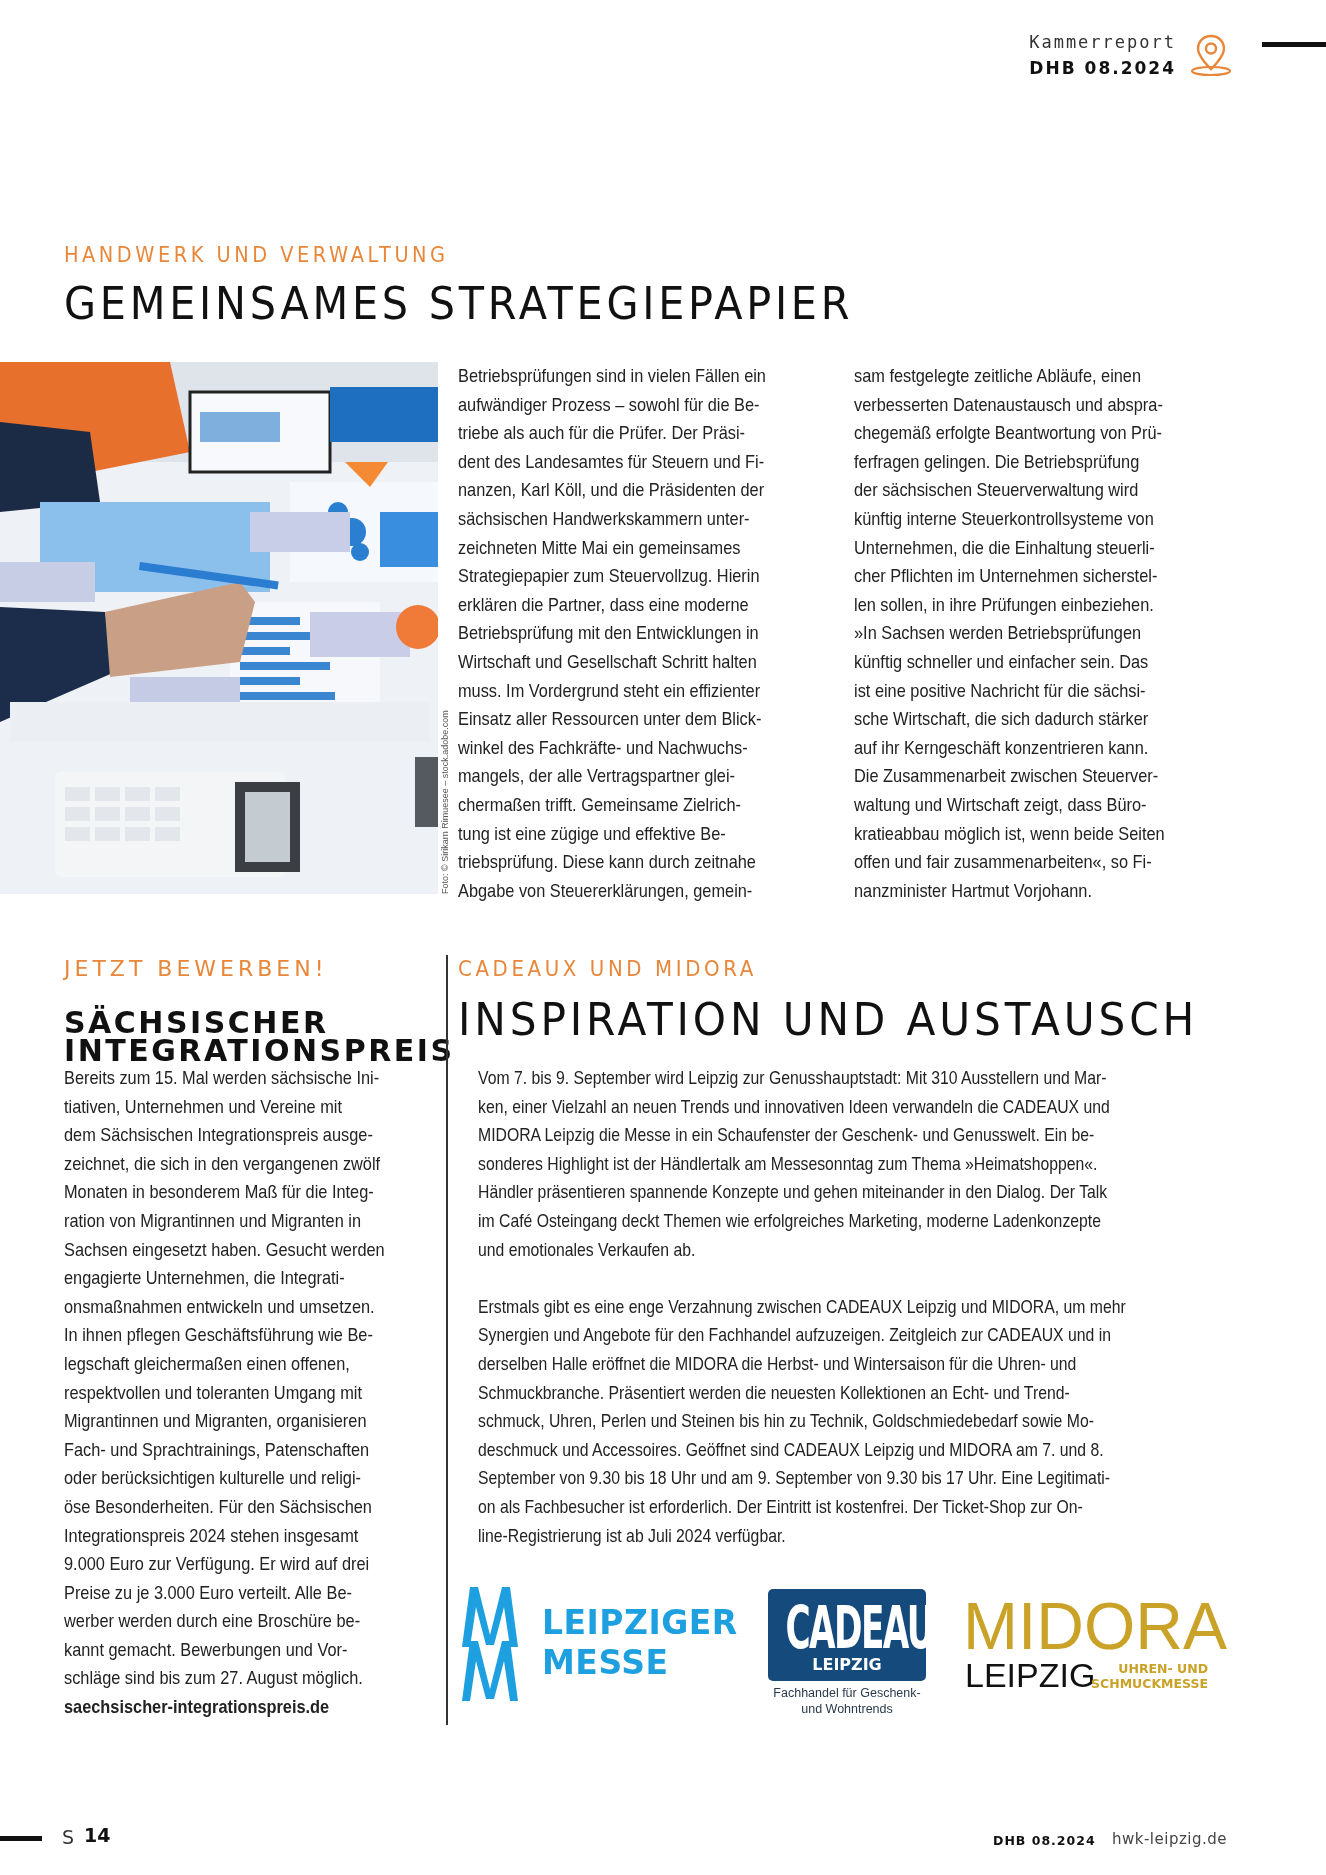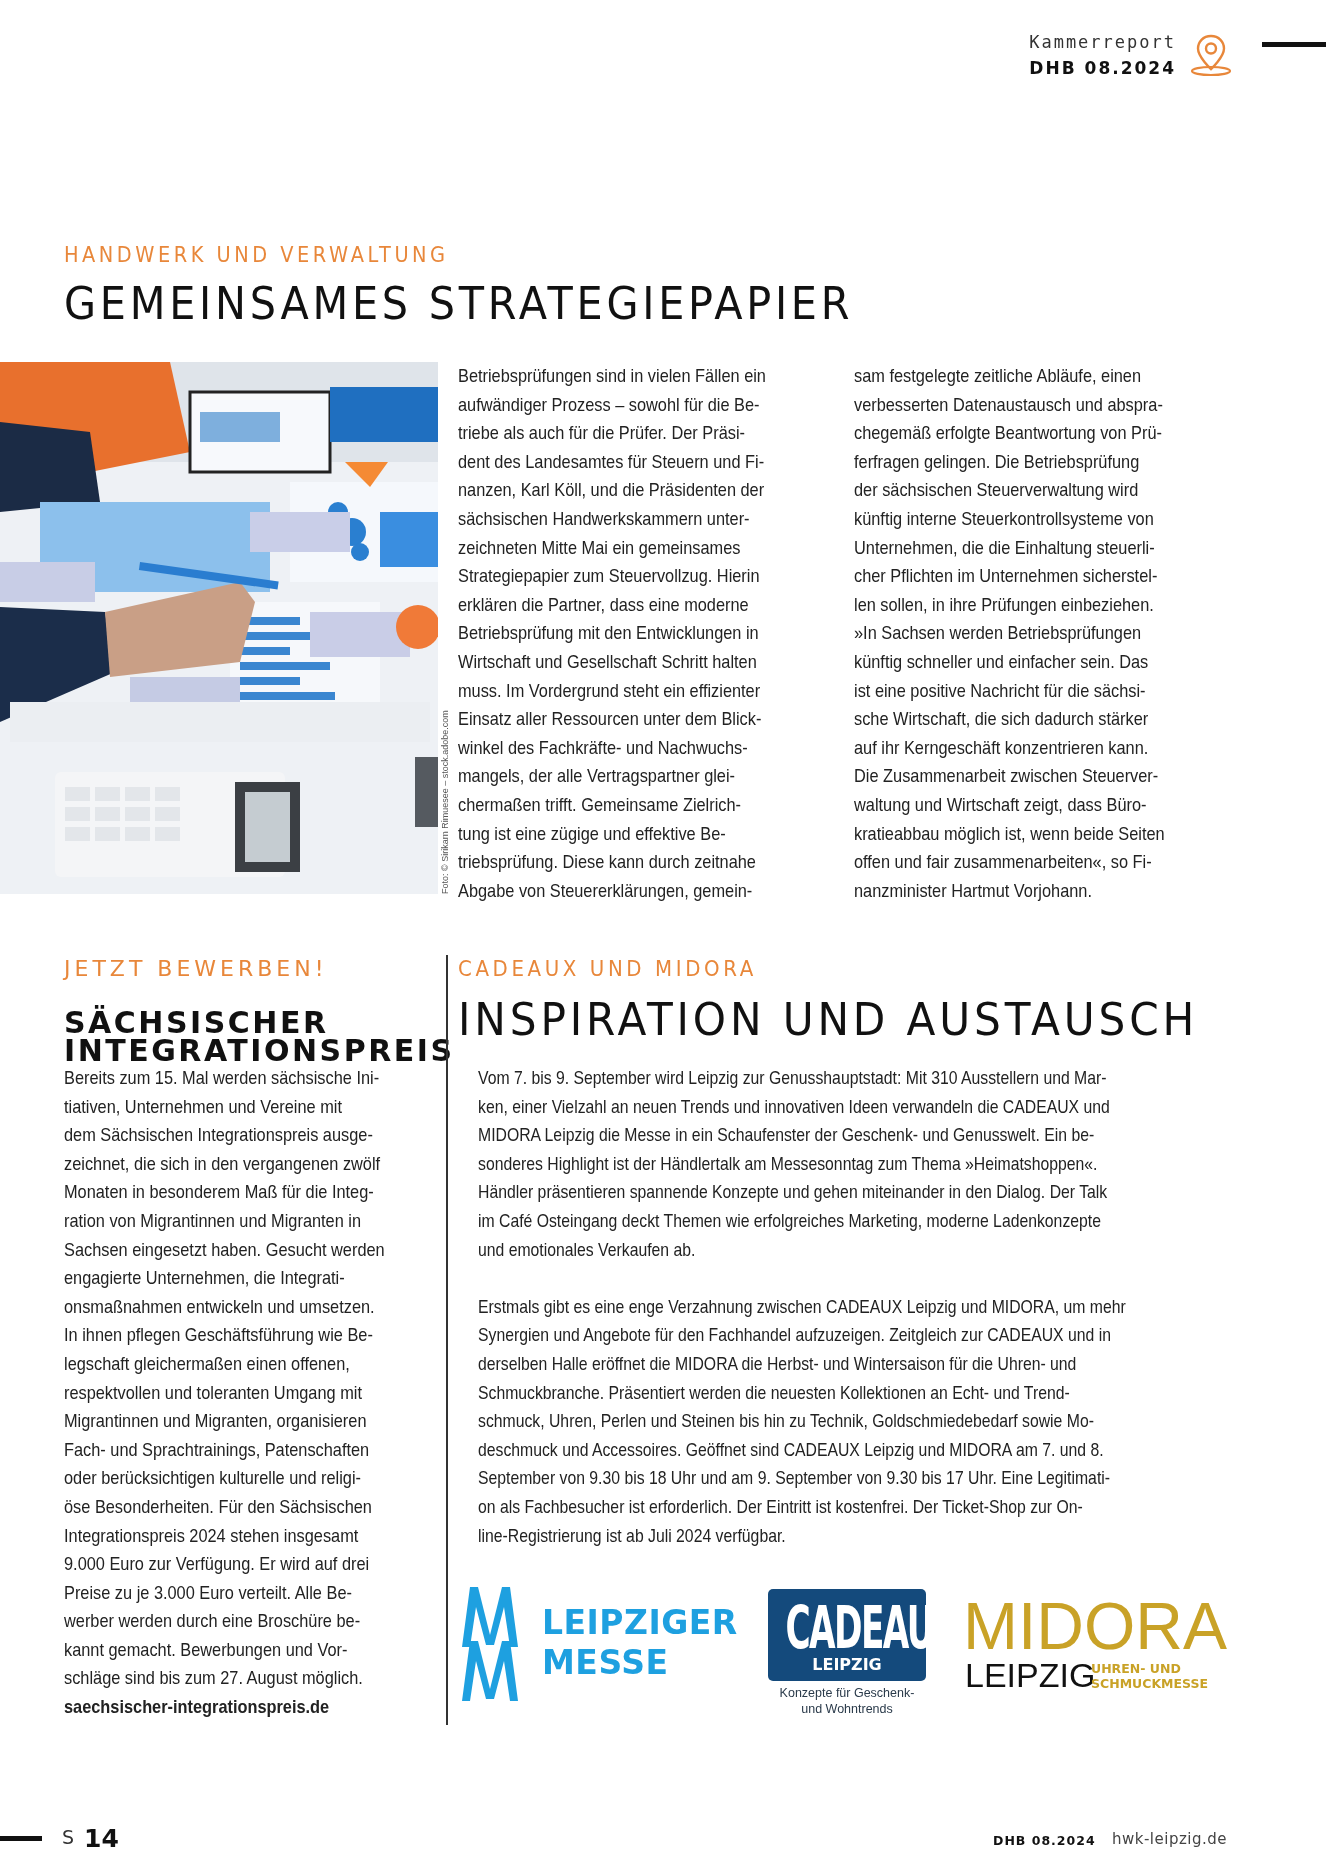--- a/index.html
+++ b/index.html
@@ -45,29 +45,29 @@
   .col4 .gap { height: 28.6px; }
 
   
   .logo-lm { left: 458px; top: 1585px; width: 280px; height: 120px; }
   .lm-text { left: 84px; top: 18px; font-family: "DejaVu Sans", sans-serif; font-weight: bold; font-size: 33px; line-height: 40px; color: #1ea0e0; letter-spacing: 0.5px; }
   .logo-cad { left: 768px; top: 1589px; width: 160px; height: 120px; }
   .cad-box { left: 0; top: 0; width: 158px; height: 92px; background: #144a7c; border-radius: 5px; }
   .cad-word { left: 0; top: 4px; width: 158px; text-align: center; color: #fff; font-family: "DejaVu Sans", sans-serif; font-weight: bold; font-size: 44px; letter-spacing: -2px; transform: scaleY(1.35) scaleX(0.78); transform-origin: center top; }
   .cad-sub { left: 0; top: 66px; width: 158px; text-align: center; color: #fff; font-family: "DejaVu Sans", sans-serif; font-weight: bold; font-size: 16px; }
   .cad-tag { left: 0; top: 96px; width: 158px; text-align: center; color: #2a3a4a; font-size: 12.5px; line-height: 16px; font-family: "Liberation Sans", sans-serif; }
-  .logo-mid { left: 963px; top: 1597px; width: 280px; height: 110px; }
+  .logo-mid { left: 963px; top: 1597px; width: 280px; height: 110px; text-align: right; }
   .mid-word { left: 0; top: -4px; font-family: "Liberation Sans", sans-serif; font-size: 66px; color: #c9a227; letter-spacing: 0px; line-height: 66px; }
   .mid-city { left: 2px; top: 60px; font-family: "Liberation Sans", sans-serif; font-size: 34px; color: #111; line-height: 36px; }
   .mid-tag { left: 128px; top: 64px; font-family: "DejaVu Sans", sans-serif; font-weight: bold; font-size: 12.5px; line-height: 15px; color: #c9a227; }
 
   
   .ftr-bar { left: 0; top: 1836px; width: 42px; height: 5px; background: #111; }
   .ftr-s { left: 62px; top: 1826px; font-family: "DejaVu Sans", sans-serif; font-size: 19px; color: #333; }
-  .ftr-num { left: 84px; top: 1824px; font-family: "DejaVu Sans", sans-serif; font-weight: bold; font-size: 25px; color: #111; }
+  .ftr-num { left: 84px; top: 1824px; font-family: "DejaVu Sans", sans-serif; font-weight: bold; font-size: 19px; color: #111; }
   .ftr-issue { left: 993px; top: 1833px; font-family: "DejaVu Sans", sans-serif; font-weight: bold; font-size: 12.5px; letter-spacing: 1px; color: #111; }
   .ftr-site { left: 1112px; top: 1830px; font-family: "DejaVu Sans", sans-serif; font-size: 15px; color: #444; letter-spacing: 0.5px; }
 </style>
 </head>
 <body>
 
 <div class="abs hdr-kicker">Kammerreport</div>
 <div class="abs hdr-issue">DHB 08.2024</div>
 <svg class="abs hdr-pin" viewBox="0 0 46 46">
   <path d="M23 3 C15 3 10 9 10 15.5 C10 24 23 36 23 36 C23 36 36 24 36 15.5 C36 9 31 3 23 3 Z" fill="none" stroke="#e8873a" stroke-width="2.4"></path>
@@ -243,21 +243,21 @@
     <div>LEIPZIGER</div>
     <div>MESSE</div>
   </div>
 </div>
 
 <div class="abs logo-cad">
   <div class="abs cad-box"></div>
   <div class="abs cad-word">CADEAUX</div>
   <div class="abs cad-sub">LEIPZIG</div>
   <div class="abs cad-tag">
-    <div>Konzepte für Geschenk-</div>
+    <div>Fachhandel für Geschenk-</div>
     <div>und Wohntrends</div>
   </div>
 </div>
 
 <div class="abs logo-mid">
   <div class="abs mid-word">MIDORA</div>
   <div class="abs mid-city">LEIPZIG</div>
   <div class="abs mid-tag">
     <div>UHREN- UND</div>
     <div>SCHMUCKMESSE</div>

